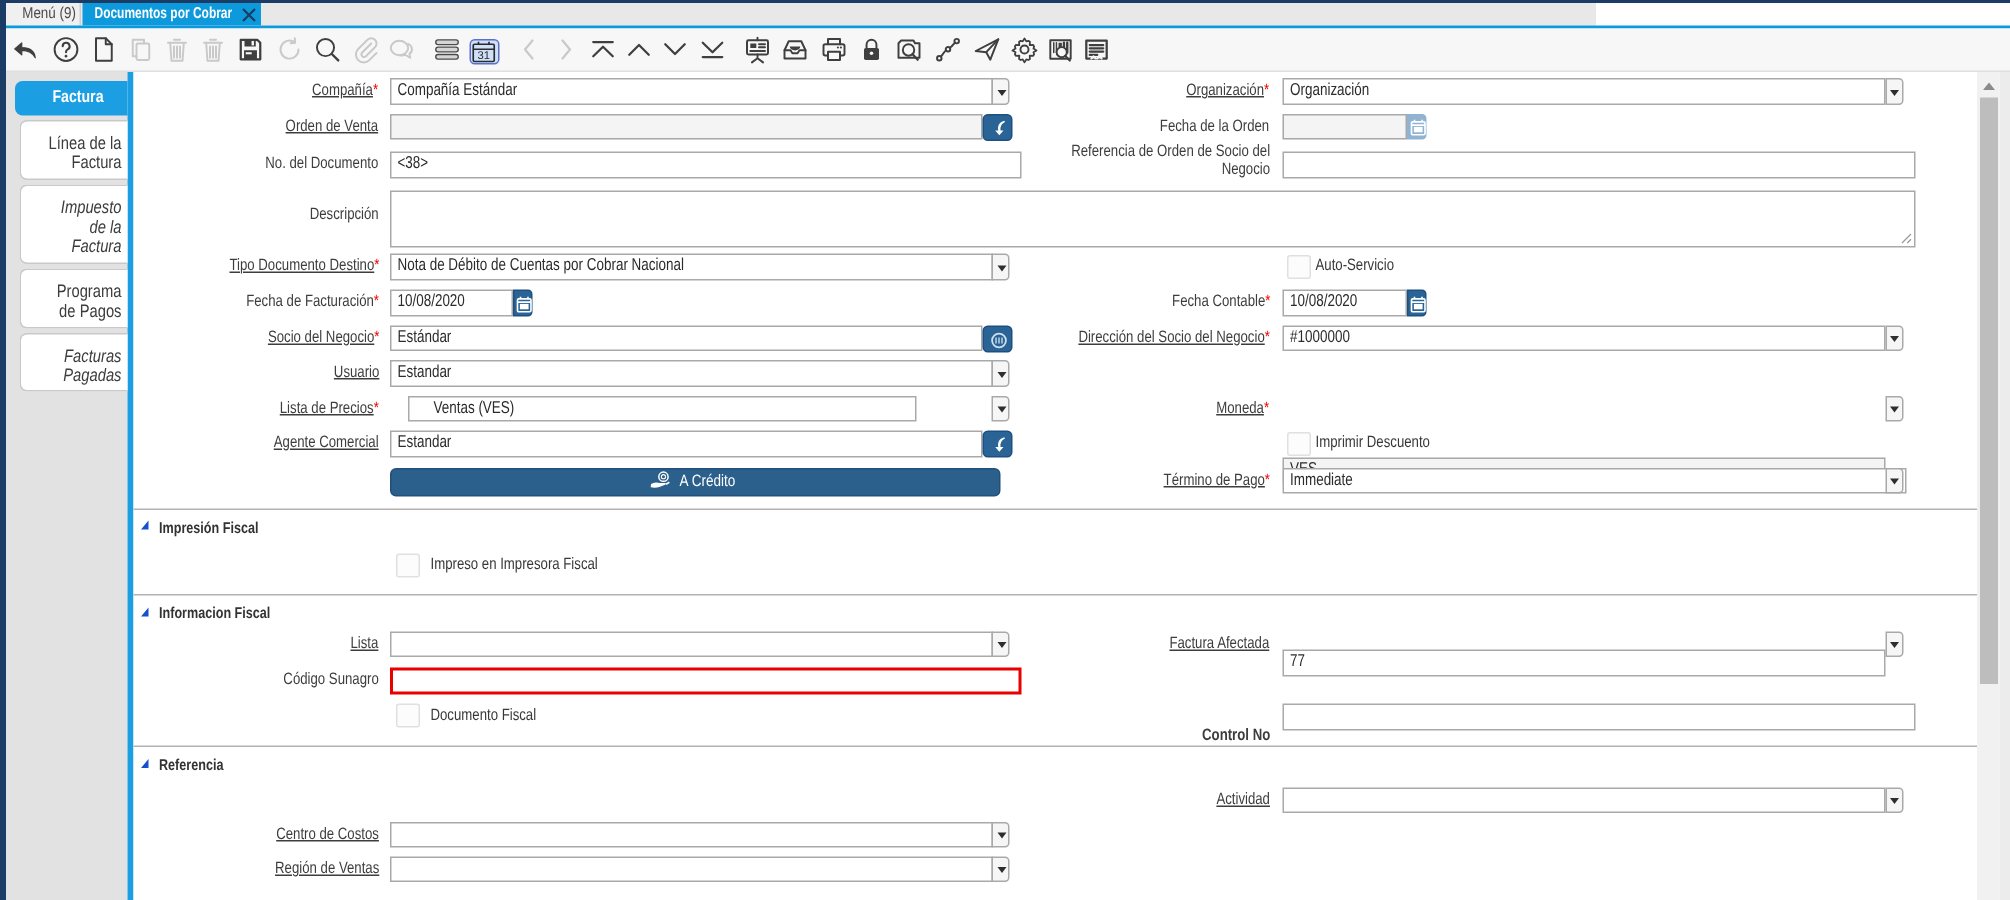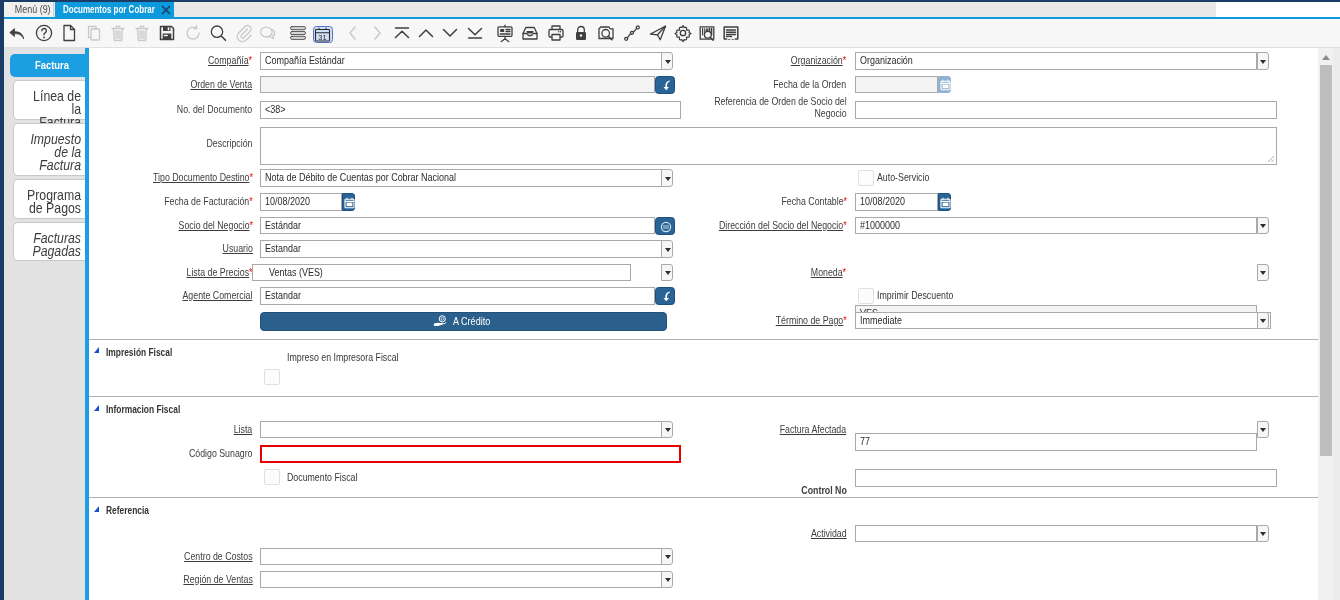--- a/index.html
+++ b/index.html
@@ -1,39 +1,39 @@
 <!DOCTYPE html>
 <html><head><meta charset="utf-8">
 <style>
 * { margin:0; padding:0; box-sizing:border-box; }
 html,body { width:1340px; height:600px; overflow:hidden; background:#fff;
   font-family:"Liberation Sans", sans-serif; }
 .abs { position:absolute; }
 #page { position:relative; width:1340px; height:600px; }
 
 #topline { left:0; top:0; width:1340px; height:2px; background:#1b3c64; }
-#tabbar { left:4px; top:2px; width:1212px; height:14.5px; background:#e8e8e8;padding-left:37px; }
+#tabbar { left:4px; top:2px; width:1060px; height:14.5px; background:#e8e8e8;padding-left:37px; }
 #blueline { left:0; top:16.5px; width:1340px; height:2px; background:#0d9adc; }
 #menutab { left:0; top:0; width:50px; height:14.5px; background:#f0f0f0;
   border-right:1px solid #cfcfcf; color:#4a4a4a; font-size:10.5px;
   line-height:14.5px; text-align:center; white-space:nowrap; text-indent:4px; }
 #menutab span { display:inline-block; transform:scaleX(0.85); transform-origin:50% 50%; }
 #activetab { left:51px; top:0; width:119px; height:14.5px; background:#0d9adc;
   color:#fff; font-size:10.5px; font-weight:bold; line-height:14.5px;
   white-space:nowrap; overflow:hidden; }
 #activetab > span { display:inline-block; transform:scaleX(0.76); transform-origin:0 50%; margin-left:8px; }
 #toolbar { left:0; top:18.5px; width:1340px; height:29.5px; background:#f7f7f7;
   border-bottom:1px solid #e0e0e0; }
 
 #navstrip { left:0; top:0; width:4px; height:600px; background:#1b3c64; }
 #sidebg { left:4px; top:48px; width:81px; height:552px; background:#e2e2e2; }
 #sideline { left:85px; top:48px; width:3.5px; height:552px; background:#1c9fe2; }
 .vtab { position:absolute; left:13px; width:72px; background:#fff;
   border:1px solid #c9c9c9; border-right:none; border-radius:5px 0 0 5px;
-  color:#3c3c3c; font-size:15px; line-height:13px; text-align:right;
+  color:#3c3c3c; font-size:12px; line-height:13px; text-align:right;
   padding:8px 4px 0 0; }
 .vtab div { transform:scaleX(0.82); transform-origin:100% 50%; }
 #vtab-active { position:absolute; left:10px; top:54px; width:75px; height:23px;
   background:#1c9fe2; border-radius:5px 0 0 5px; color:#fff; font-size:11.5px;
   font-weight:bold; line-height:23px; text-align:right; padding-right:16px; }
 #vtab-active div { transform:scaleX(0.82); transform-origin:100% 50%; }
 
 #content { left:88.5px; top:48px; width:1229.5px; height:552px; background:#fff; }
 
 #sbtrack { left:1318px; top:48px; width:15px; height:552px; background:#f1f1f1; }
@@ -306,21 +306,21 @@
 <div class="inp" style="left:855px;top:216.5px;width:402px;"><span>#1000000</span></div>
 <div class="cbtn" style="left:1256.5px;top:216.5px;">
       <i></i>
     </div>
 <div class="lbl" style="left:77.5px;top:242px;width:175px;"><span><u>Usuario</u></span></div>
 <div class="inp" style="left:260px;top:240px;width:401.5px;"><span>Estandar</span></div>
 <div class="cbtn" style="left:661px;top:240px;">
       <i></i>
     </div>
 <div class="lbl" style="left:77.5px;top:265.5px;width:175px;"><span><u>Lista de Precios</u><span class="star">*</span></span></div>
-<div class="inp" style="left:252px;top:263.5px;width:379px;padding-left:16px;"><span>Ventas (VES)</span></div>
+<div class="inp" style="left:272px;top:263.5px;width:339px;padding-left:16px;"><span>Ventas (VES)</span></div>
 <div class="cbtn" style="left:661px;top:263.5px;">
       <i></i>
     </div>
 <div class="lbl" style="left:671.5px;top:265.5px;width:175px;text-align:right;"><span><u>Moneda</u><span class="star">*</span></span></div>
 <div class="inp dis" style="left:855px;top:263.5px;width:402px;margin-top:41px;"><span>VES</span></div>
 <div class="cbtn" style="left:1256.5px;top:263.5px;">
       <i></i>
     </div>
 <div class="lbl" style="left:77.5px;top:289px;width:175px;"><span><u>Agente Comercial</u></span></div>
 <div class="inp" style="left:260px;top:287px;width:394.5px;"><span>Estandar</span></div>
@@ -337,21 +337,21 @@
       </svg><span>A Crédito</span></div>
 <div class="lbl" style="left:671.5px;top:313.5px;width:175px;"><span><u>Término de Pago</u><span class="star">*</span></span></div>
 <div class="inp" style="left:855px;top:311.5px;width:416px;"><span>Immediate</span></div>
 <div class="cbtn" style="left:1256.5px;top:311.5px;">
       <i></i>
     </div>
 <div class="sep" style="top:338.5px;"></div>
 <div class="gtri" style="left:93.5px;top:347px;"></div>
     <div class="ghead" style="left:106px;top:345.5px;"><span>Impresión Fiscal</span></div>
 <div class="chk" style="left:263.5px;top:368.5px;"></div>
-<div class="chklbl" style="left:286.5px;top:351px;text-align:center;"><span>Impreso en Impresora Fiscal</span></div>
+<div class="chklbl" style="left:286.5px;top:370px;text-align:center;"><span>Impreso en Impresora Fiscal</span></div>
 <div class="sep" style="top:396px;"></div>
 <div class="gtri" style="left:93.5px;top:404.5px;"></div>
     <div class="ghead" style="left:106px;top:403px;"><span>Informacion Fiscal</span></div>
 <div class="lbl" style="left:77.5px;top:422.5px;width:175px;"><span><u>Lista</u></span></div>
 <div class="inp" style="left:260px;top:420.5px;width:401.5px;"></div>
 <div class="cbtn" style="left:661px;top:420.5px;">
       <i></i>
     </div>
 <div class="lbl" style="left:671.5px;top:422.5px;width:175px;"><span><u>Factura Afectada</u></span></div>
 <div class="inp" style="left:855px;top:433px;width:402px;"><span>77</span></div>

